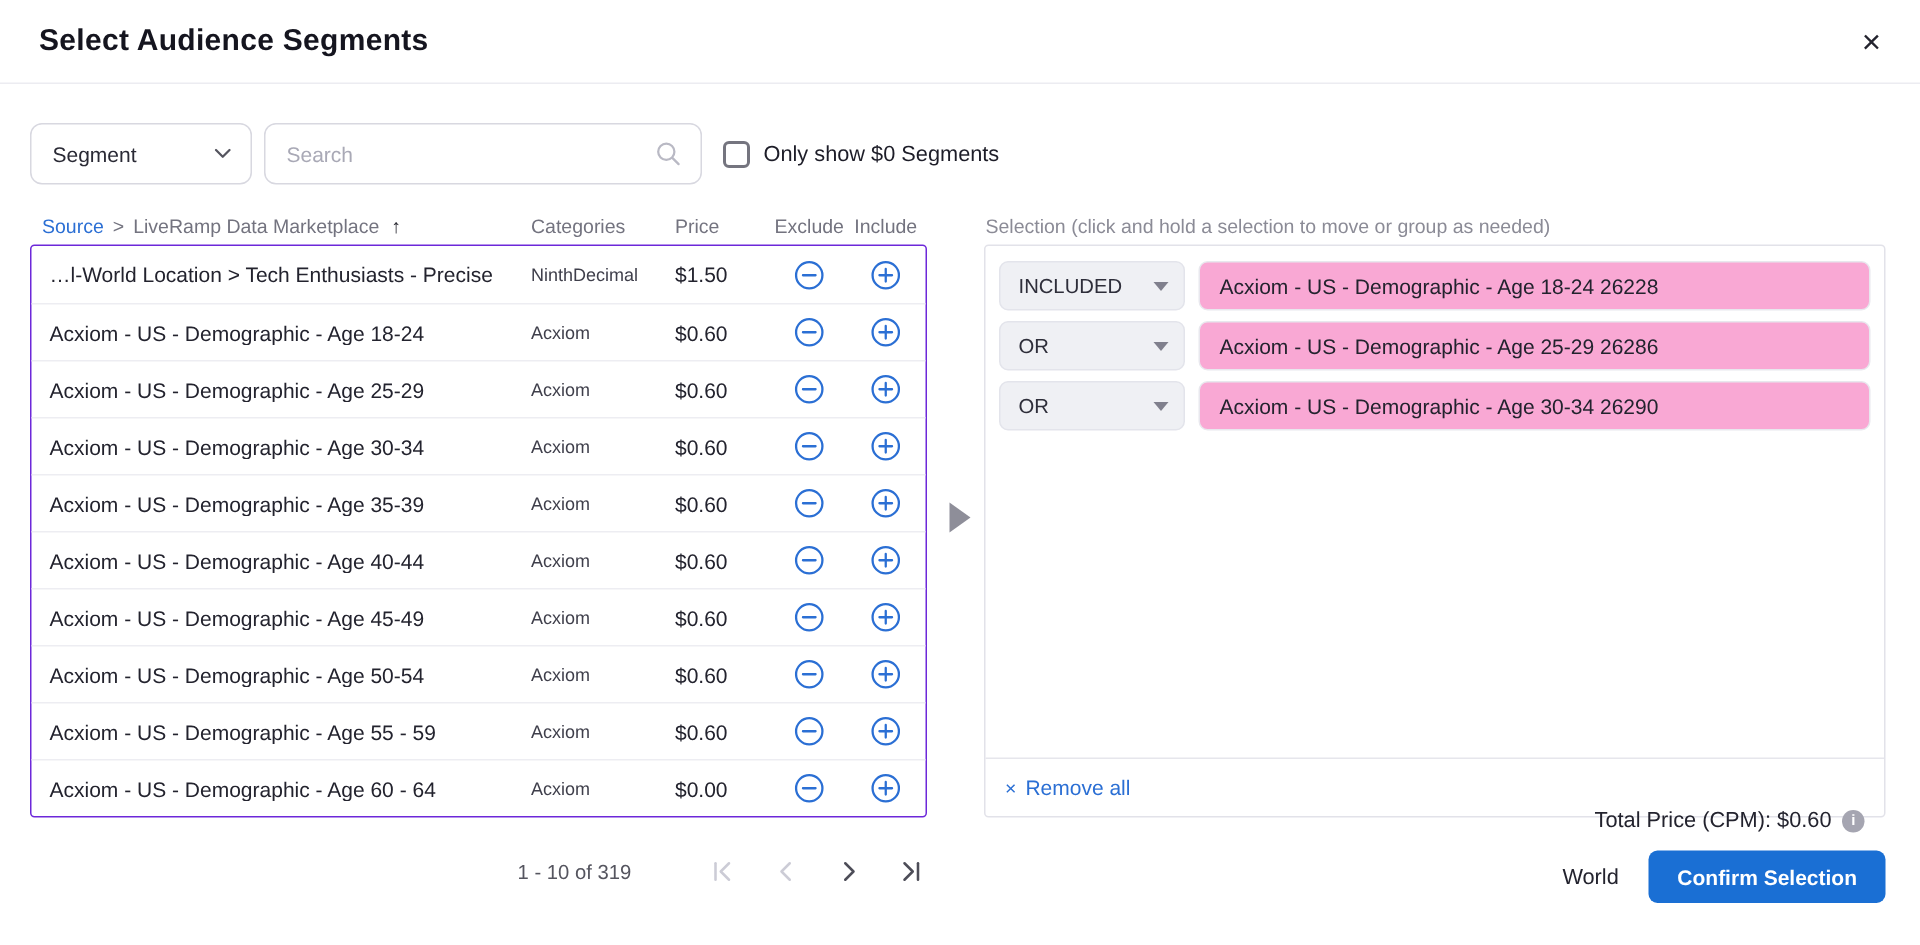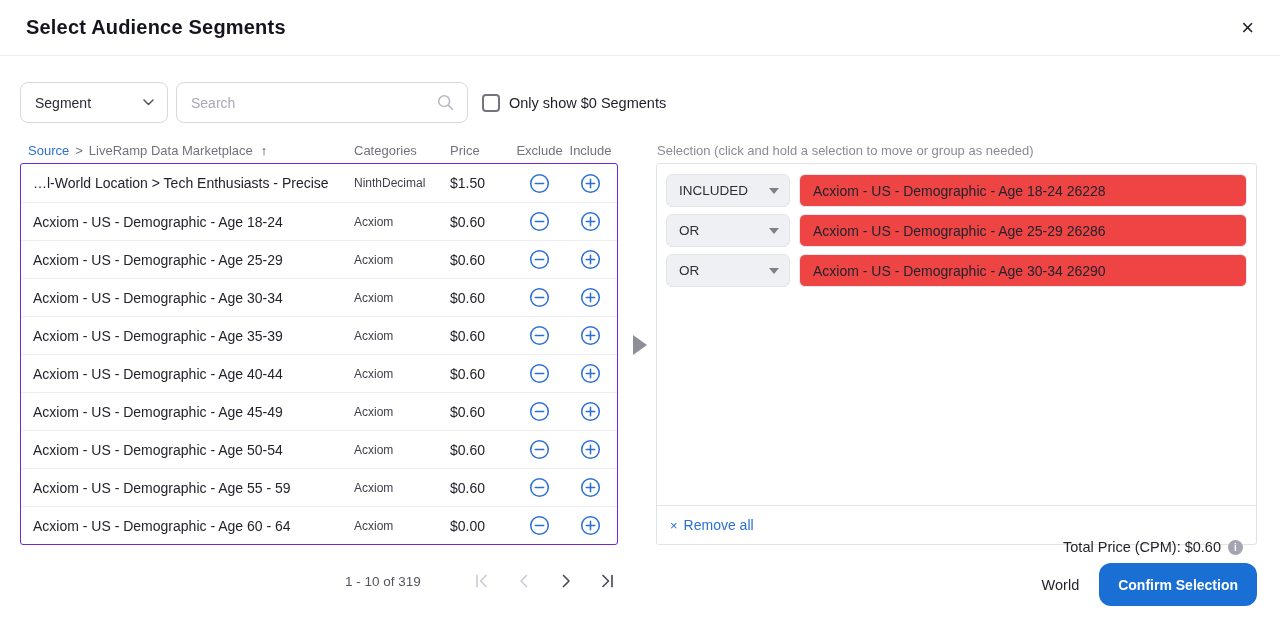--- a/index.html
+++ b/index.html
@@ -59,21 +59,21 @@
   .sel-panel { position:absolute; left:656px; top:163px; width:601px; height:382px;
     border:1px solid #e2e2e9; border-radius:3px; background:#fff; }
   .sel-rows { position:absolute; top:10px; left:9px; right:9px; display:flex;
     flex-direction:column; gap:7px; }
   .sel-row { display:flex; gap:9px; height:33px; }
   .op { width:124px; background:#eff0f4; border:1px solid #e3e4eb; border-radius:6px;
     display:flex; align-items:center; justify-content:space-between;
     padding:0 10px 0 12px; font-size:13.5px; color:#2e2e3a; cursor:pointer; }
   .tri { width:0; height:0; border-left:5px solid transparent; border-right:5px solid transparent;
     border-top:6px solid #80808d; }
-  .sel-item { flex:1; border:1px solid #e8e8ee; border-radius:6px; background:#ef4444;
+  .sel-item { flex:1; border:1px solid #e8e8ee; border-radius:6px; background:#f9a8d4;
     display:flex; align-items:center; padding-left:13px; font-size:14px; color:#23232e;
     white-space:nowrap; overflow:hidden; cursor:grab; }
   .sel-footer { position:absolute; bottom:0; left:0; right:0; height:39px;
     border-top:1px solid #e6e6ec; display:flex; align-items:center;
     justify-content:space-between; padding:0 13px; }
   .removeall { display:flex; align-items:center; gap:6px; color:#2b6fd4; font-size:14px;
     background:none; border:none; cursor:pointer; font-family:inherit; }
   .removeall .x { font-size:13px; }
   .total { display:flex; align-items:center; gap:7px; font-size:14.5px; color:#23232e;margin-top:44px; }
   .info { width:15px; height:15px; border-radius:50%; background:#a5a5b1; color:#fff;
@@ -85,22 +85,22 @@
   .pg-label { font-size:13.5px; color:#55555f; margin-right:40px; }
   .pg-btn { width:42px; display:flex; justify-content:center; background:none; border:none; cursor:pointer; padding:0; }
   .pg-dis { color:#ccccd6; }
   .pg-en { color:#4d4d58; }
 
   
   .actions { position:absolute; top:567px; right:23px; height:35px; display:flex;
     align-items:center; gap:20px; }
   .btn-cancel { background:none; border:none; font-size:14.5px; color:#23232e;
     cursor:pointer; font-family:inherit; }
-  .btn-confirm { height:43px; padding:0 19px; background:#1a6fd4; color:#fff; border:none;
-    border-radius:12px; font-size:14px; font-weight:600; cursor:pointer; font-family:inherit; }
+  .btn-confirm { height:35px; padding:0 19px; background:#1a6fd4; color:#fff; border:none;
+    border-radius:6px; font-size:14px; font-weight:600; cursor:pointer; font-family:inherit; }
 </style>
 </head>
 <body>
 
 <div class="wrap">
 
   <div class="hdr">
     <div class="title">Select Audience Segments</div>
     <button class="close">×</button>
   </div>

